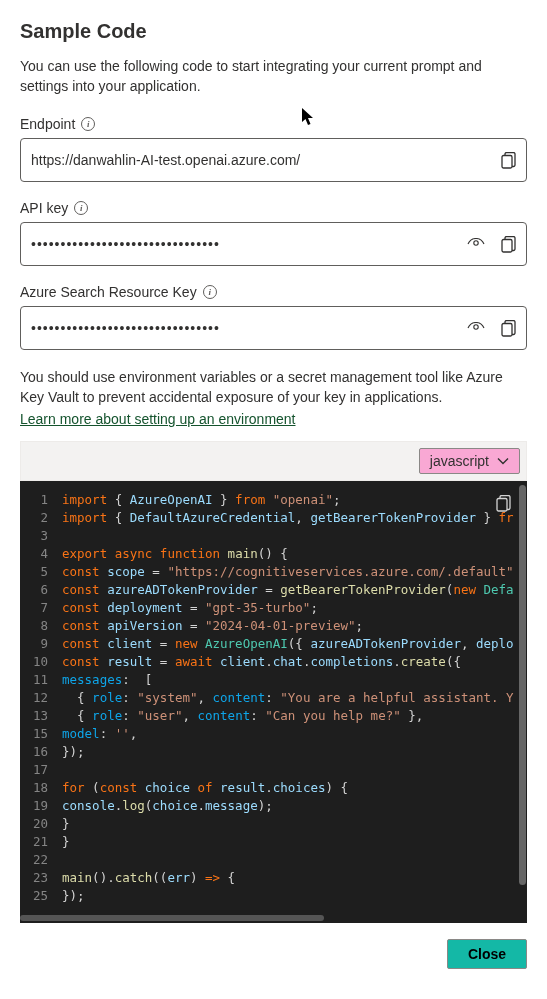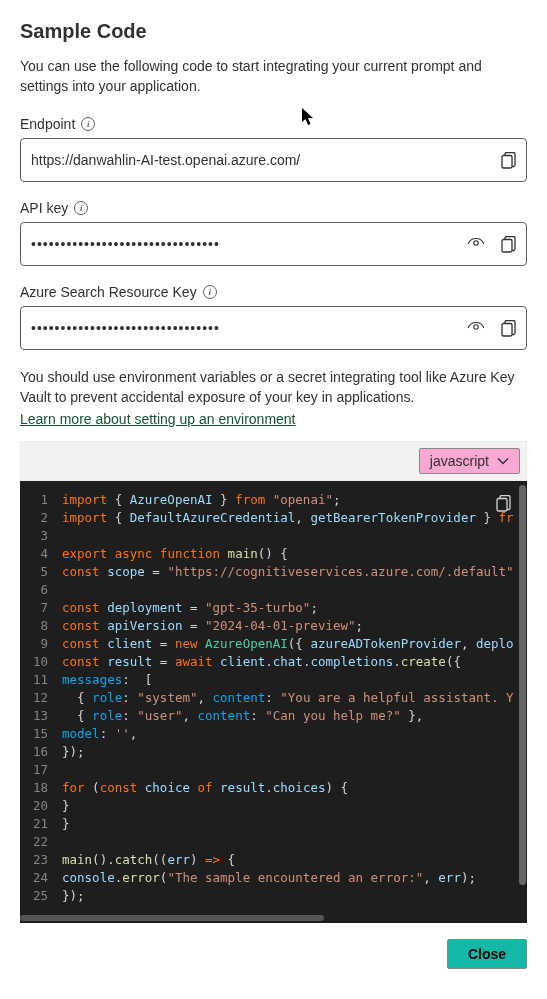--- a/index.html
+++ b/index.html
@@ -236,21 +236,21 @@
     </span>
     <span class="icon-btn">
       <svg width="15" height="17" viewBox="0 0 15 17" fill="none" stroke="currentColor" stroke-width="1.3">
           <rect x="1" y="3.5" width="10" height="12.5" rx="1.5"></rect>
           <path d="M4 3.5 V2 a1.5 1.5 0 0 1 1.5 -1.5 h7 A1.5 1.5 0 0 1 14 2 v11 a1.5 1.5 0 0 1 -1.5 1.5 H11"></path>
         </svg>
     </span>
   </div>
 </div>
 
-<p class="env-note">You should use environment variables or a secret integrating tool like Azure Key Vault to prevent accidental exposure of your key in applications.</p>
+<p class="env-note">You should use environment variables or a secret management tool like Azure Key Vault to prevent accidental exposure of your key in applications.</p>
 <a class="link">Learn more about setting up an environment</a>
 
 <div class="lang-bar">
   <div class="lang-select">
     <span>javascript</span>
     <svg width="12" height="8" viewBox="0 0 12 8" fill="none" stroke="currentColor" stroke-width="1.4">
         <path d="M1 1.5 L6 6.5 L11 1.5"></path>
       </svg>
   </div>
 </div>
@@ -261,37 +261,37 @@
         <rect x="1" y="3.5" width="10" height="12.5" rx="1.5"></rect>
         <path d="M4 3.5 V2 a1.5 1.5 0 0 1 1.5 -1.5 h7 A1.5 1.5 0 0 1 14 2 v11 a1.5 1.5 0 0 1 -1.5 1.5 H11"></path>
       </svg>
   </span>
   <div class="code-scroll" id="code-scroll">
       <div class="code-line"><span class="gutter">1</span><span><span class="tok-kw">import</span><span class="tok-punc"> { </span><span class="tok-var">AzureOpenAI</span><span class="tok-punc"> } </span><span class="tok-kw">from</span><span class="tok-punc"> </span><span class="tok-str">"openai"</span><span class="tok-punc">;</span></span></div>
       <div class="code-line"><span class="gutter">2</span><span><span class="tok-kw">import</span><span class="tok-punc"> { </span><span class="tok-var">DefaultAzureCredential</span><span class="tok-punc">, </span><span class="tok-var">getBearerTokenProvider</span><span class="tok-punc"> } </span><span class="tok-kw">fr</span></span></div>
       <div class="code-line"><span class="gutter">3</span><span></span></div>
       <div class="code-line"><span class="gutter">4</span><span><span class="tok-kw">export</span><span class="tok-punc"> </span><span class="tok-kw">async</span><span class="tok-punc"> </span><span class="tok-kw">function</span><span class="tok-punc"> </span><span class="tok-fn">main</span><span class="tok-punc">() {</span></span></div>
       <div class="code-line"><span class="gutter">5</span><span><span class="tok-kw">const</span><span class="tok-punc"> </span><span class="tok-var">scope</span><span class="tok-punc"> = </span><span class="tok-str">"https://cognitiveservices.azure.com/.default"</span></span></div>
-      <div class="code-line"><span class="gutter">6</span></div>
+      <div class="code-line"><span class="gutter">6</span><span><span class="tok-kw">const</span><span class="tok-punc"> </span><span class="tok-var">azureADTokenProvider</span><span class="tok-punc"> = </span><span class="tok-fn">getBearerTokenProvider</span><span class="tok-punc">(</span><span class="tok-kw">new</span><span class="tok-punc"> </span><span class="tok-type">Defa</span></span></div>
       <div class="code-line"><span class="gutter">7</span><span><span class="tok-kw">const</span><span class="tok-punc"> </span><span class="tok-var">deployment</span><span class="tok-punc"> = </span><span class="tok-str">"gpt-35-turbo"</span><span class="tok-punc">;</span></span></div>
       <div class="code-line"><span class="gutter">8</span><span><span class="tok-kw">const</span><span class="tok-punc"> </span><span class="tok-var">apiVersion</span><span class="tok-punc"> = </span><span class="tok-str">"2024-04-01-preview"</span><span class="tok-punc">;</span></span></div>
       <div class="code-line"><span class="gutter">9</span><span><span class="tok-kw">const</span><span class="tok-punc"> </span><span class="tok-var">client</span><span class="tok-punc"> = </span><span class="tok-kw">new</span><span class="tok-punc"> </span><span class="tok-type">AzureOpenAI</span><span class="tok-punc">({ </span><span class="tok-var">azureADTokenProvider</span><span class="tok-punc">, </span><span class="tok-var">deplo</span></span></div>
       <div class="code-line"><span class="gutter">10</span><span><span class="tok-kw">const</span><span class="tok-punc"> </span><span class="tok-var">result</span><span class="tok-punc"> = </span><span class="tok-kw">await</span><span class="tok-punc"> </span><span class="tok-var">client</span><span class="tok-punc">.</span><span class="tok-var">chat</span><span class="tok-punc">.</span><span class="tok-var">completions</span><span class="tok-punc">.</span><span class="tok-fn">create</span><span class="tok-punc">({</span></span></div>
       <div class="code-line"><span class="gutter">11</span><span><span class="tok-prop">messages</span><span class="tok-punc">:  [</span></span></div>
       <div class="code-line"><span class="gutter">12</span><span><span class="tok-punc">  { </span><span class="tok-prop">role</span><span class="tok-punc">: </span><span class="tok-str">"system"</span><span class="tok-punc">, </span><span class="tok-prop">content</span><span class="tok-punc">: </span><span class="tok-str">"You are a helpful assistant. Y</span></span></div>
       <div class="code-line"><span class="gutter">13</span><span><span class="tok-punc">  { </span><span class="tok-prop">role</span><span class="tok-punc">: </span><span class="tok-str">"user"</span><span class="tok-punc">, </span><span class="tok-prop">content</span><span class="tok-punc">: </span><span class="tok-str">"Can you help me?"</span><span class="tok-punc"> },</span></span></div>
       <div class="code-line"><span class="gutter">15</span><span><span class="tok-prop">model</span><span class="tok-punc">: </span><span class="tok-str">''</span><span class="tok-punc">,</span></span></div>
       <div class="code-line"><span class="gutter">16</span><span><span class="tok-punc">});</span></span></div>
       <div class="code-line"><span class="gutter">17</span><span></span></div>
       <div class="code-line"><span class="gutter">18</span><span><span class="tok-kw">for</span><span class="tok-punc"> (</span><span class="tok-kw">const</span><span class="tok-punc"> </span><span class="tok-var">choice</span><span class="tok-punc"> </span><span class="tok-kw">of</span><span class="tok-punc"> </span><span class="tok-var">result</span><span class="tok-punc">.</span><span class="tok-var">choices</span><span class="tok-punc">) {</span></span></div>
+      <div class="code-line"><span class="gutter">19</span><span><span class="tok-var">console</span><span class="tok-punc">.</span><span class="tok-fn">log</span><span class="tok-punc">(</span><span class="tok-var">choice</span><span class="tok-punc">.</span><span class="tok-var">message</span><span class="tok-punc">);</span></span></div>
       <div class="code-line"><span class="gutter">20</span><span><span class="tok-punc">}</span></span></div>
       <div class="code-line"><span class="gutter">21</span><span><span class="tok-punc">}</span></span></div>
       <div class="code-line"><span class="gutter">22</span><span></span></div>
       <div class="code-line"><span class="gutter">23</span><span><span class="tok-fn">main</span><span class="tok-punc">().</span><span class="tok-fn">catch</span><span class="tok-punc">((</span><span class="tok-var">err</span><span class="tok-punc">) </span><span class="tok-kw">=&gt;</span><span class="tok-punc"> {</span></span></div>
-      <div class="code-line"><span class="gutter">24</span><span><span class="tok-var">console</span><span class="tok-punc">.</span><span class="tok-fn">error</span><span class="tok-punc">(</span><span class="tok-str">"The sample encountered an error:"</span><span class="tok-punc">, </span><span class="tok-var">err</span><span class="tok-punc">);</span></span></div>
       <div class="code-line"><span class="gutter">25</span><span><span class="tok-punc">});</span></span></div>
     </div>
   <div class="vertical-scrollbar">
     <div class="vertical-scrollbar-thumb"></div>
   </div>
 </div>
 <div class="horizontal-scrollbar">
   <div class="horizontal-scrollbar-thumb"></div>
 </div>
 

